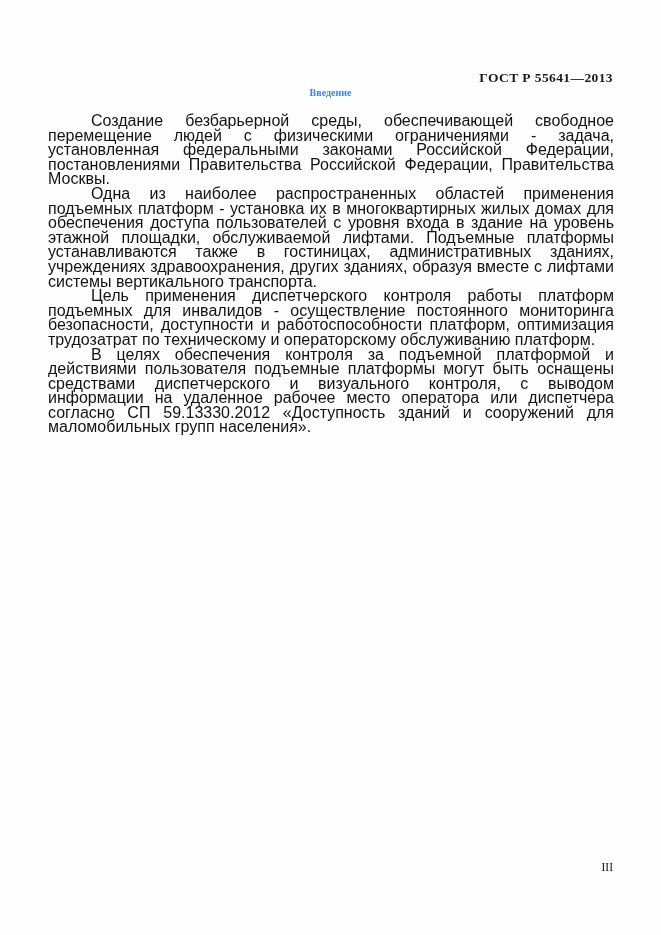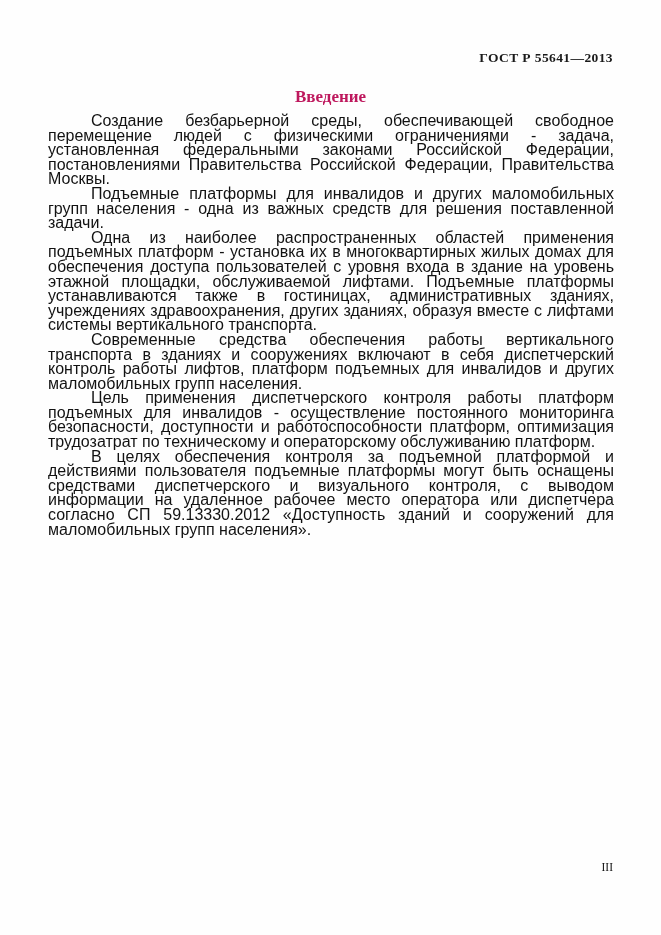--- a/index.html
+++ b/index.html
@@ -17,39 +17,39 @@
   }
   .page {
     position: absolute;
     top: 0; left: 0;
     width: 661px;
     height: 935px;
     background: #fefefe;
   }
   .doc-header {
     position: absolute;
-    top: 50px;
+    top: 70px;
     right: 48px;
     font-family: "Liberation Serif", serif;
     font-size: 13.5px;
     font-weight: bold;
     letter-spacing: 0.4px;
     color: #1a1a1a;
     white-space: nowrap;
   }
   .doc-title {
     position: absolute;
     top: 87px;
     left: 0;
     width: 661px;
     text-align: center;
     font-family: "Liberation Serif", serif;
-    font-size: 17px;
+    font-size: 10px;
     font-weight: bold;
-    color: #be185d;
+    color: #3b82f6;
   }
   .body-block {
     position: absolute;
     top: 114px;
     left: 48px;
     width: 566px;
   }
   .para {
     margin: 0 0 0 0;
     text-indent: 43px;
@@ -77,22 +77,20 @@
 <body>
 
 <div class="page">
 
   <div class="doc-header">ГОСТ Р 55641—2013</div>
 
   <div class="doc-title">Введение</div>
 
   <div class="body-block">
     <p class="para">Создание безбарьерной среды, обеспечивающей свободное перемещение людей с физическими ограничениями - задача, установленная федеральными законами Российской Федерации, постановлениями Правительства Российской Федерации, Правительства Москвы.</p>
-    <p class="para">Подъемные платформы для инвалидов и других маломобильных групп населения - одна из важных средств для решения поставленной задачи.</p>
     <p class="para">Одна из наиболее распространенных областей применения подъемных платформ - установка их в многоквартирных жилых домах для обеспечения доступа пользователей с уровня входа в здание на уровень этажной площадки, обслуживаемой лифтами. Подъемные платформы устанавливаются также в гостиницах, административных зданиях, учреждениях здравоохранения, других зданиях, образуя вместе с лифтами системы вертикального транспорта.</p>
-    <p class="para">Современные средства обеспечения работы вертикального транспорта в зданиях и сооружениях включают в себя диспетчерский контроль работы лифтов, платформ подъемных для инвалидов и других маломобильных групп населения.</p>
     <p class="para">Цель применения диспетчерского контроля работы платформ подъемных для инвалидов - осуществление постоянного мониторинга безопасности, доступности и работоспособности платформ, оптимизация трудозатрат по техническому и операторскому обслуживанию платформ.</p>
     <p class="para">В целях обеспечения контроля за подъемной платформой и действиями пользователя подъемные платформы могут быть оснащены средствами диспетчерского и визуального контроля, с выводом информации на удаленное рабочее место оператора или диспетчера согласно СП 59.13330.2012 «Доступность зданий и сооружений для маломобильных групп населения».</p>
   </div>
 
   <div class="page-number">III</div>
 
 </div>
 
 </body></html>

